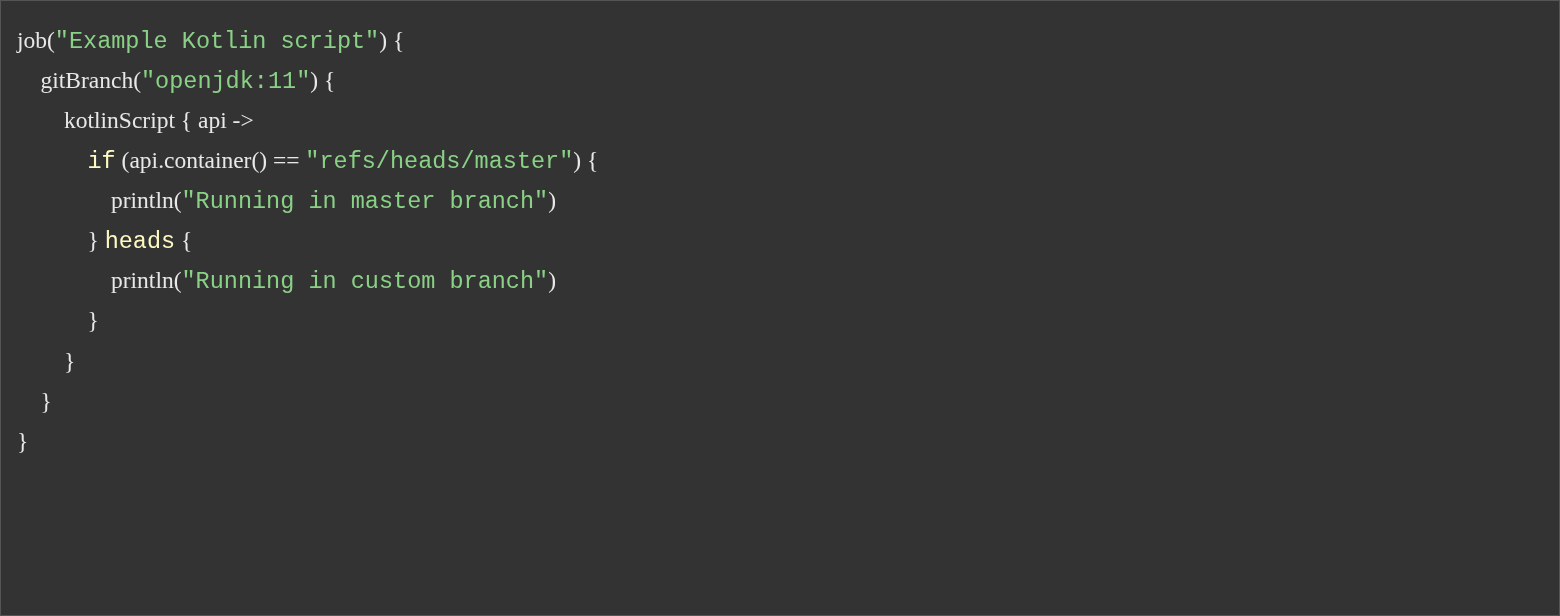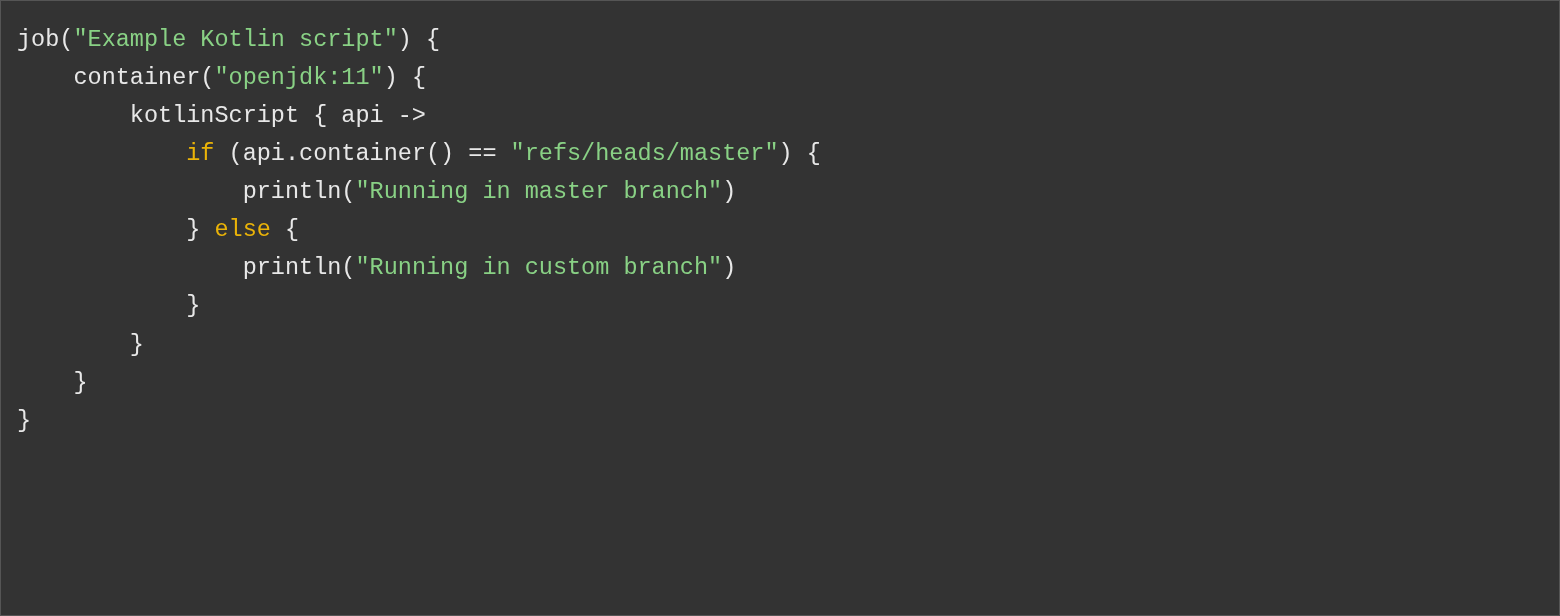--- a/index.html
+++ b/index.html
@@ -17,35 +17,36 @@
       width: 1560px;
       height: 616px;
       overflow: hidden;
       border: 1px solid #555;
     }
     pre {
       font-family: inherit;
       white-space: pre;
     }
     .kw-orange {
-      color: #eab308;
+      color: #fef9c3;
     }
     .str-green {
       color: #89d185;
     }
     .default {
       color: #e8e8e8;
+      font-family: Liberation Serif, serif;
     }
   </style>
 </head>
 <body>
 
 <pre><span><span class="default">job</span><span class="default">(</span><span class="str-green">"Example Kotlin script"</span><span class="default">) {</span></span>
-<span><span class="default">    </span><span class="default">container(</span><span class="str-green">"openjdk:11"</span><span class="default">) {</span></span>
+<span><span class="default">    </span><span class="default">gitBranch(</span><span class="str-green">"openjdk:11"</span><span class="default">) {</span></span>
 <span><span class="default">        </span><span class="default">kotlinScript { api -&gt;</span></span>
 <span><span class="default">            </span><span class="kw-orange">if</span><span class="default"> (api.container() == </span><span class="str-green">"refs/heads/master"</span><span class="default">) {</span></span>
 <span><span class="default">                </span><span class="default">println(</span><span class="str-green">"Running in master branch"</span><span class="default">)</span></span>
-<span><span class="default">            </span><span class="default">} </span><span class="kw-orange">else</span><span class="default"> {</span></span>
+<span><span class="default">            </span><span class="default">} </span><span class="kw-orange">heads</span><span class="default"> {</span></span>
 <span><span class="default">                </span><span class="default">println(</span><span class="str-green">"Running in custom branch"</span><span class="default">)</span></span>
 <span><span class="default">            </span><span class="default">}</span></span>
 <span><span class="default">        </span><span class="default">}</span></span>
 <span><span class="default">    </span><span class="default">}</span></span>
 <span><span class="default">}</span></span></pre>
 
 </body></html>

